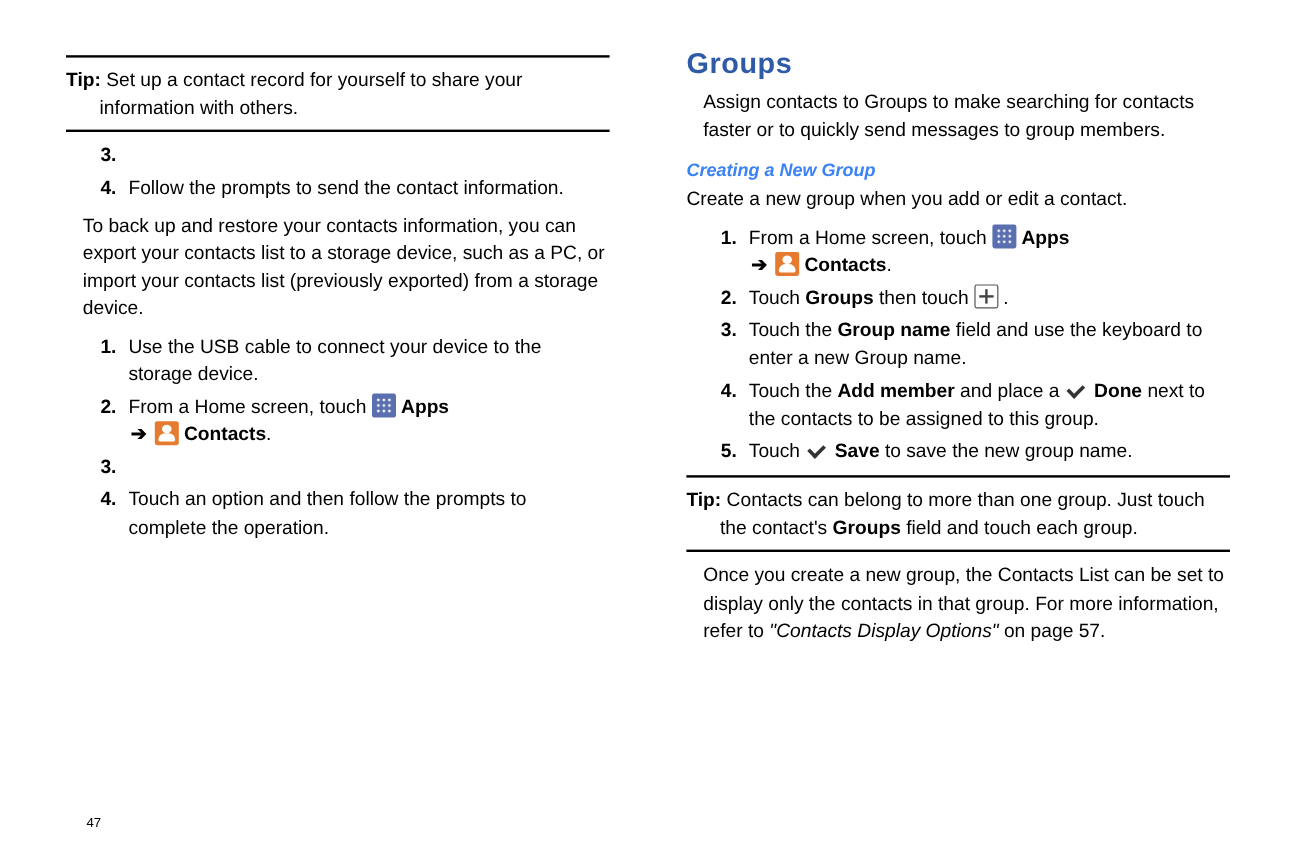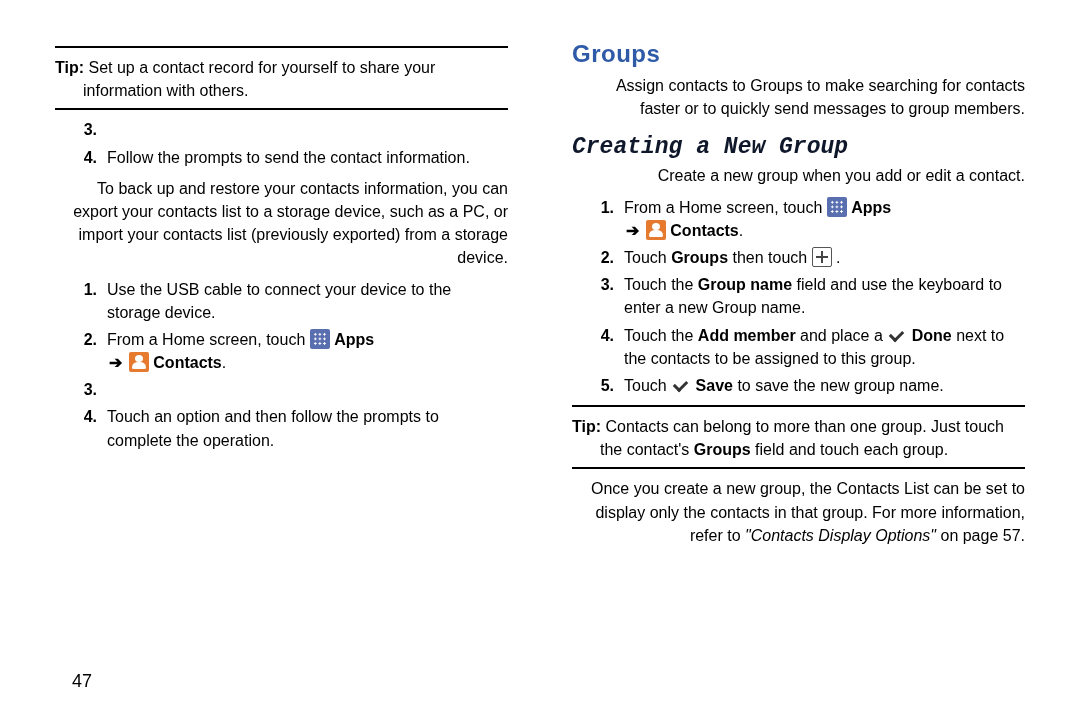--- a/index.html
+++ b/index.html
@@ -42,51 +42,50 @@
     line-height: 1.45;
   }
   ol.steps > li .num {
     font-weight: bold;
     min-width: 42px;
     text-align: right;
     padding-right: 10px;
   }
   ol.steps > li .body { flex:1; }
   h2.section {
-    font-family: Liberation Mono, monospace;
+    font-family: Liberation Sans, sans-serif;
     font-weight: bold;
     font-style: italic;
-    color: #0f172a;
-    font-size: 23px;
+    color: #3b82f6;
+    font-size: 15px;
     margin: 14px 0 4px 0;
   }
   h1.groups {
     font-family: Arial, Helvetica, sans-serif;
     font-weight: 800;
     color: #2e5aa8;
     font-size: 24px;
     margin: 0 0 6px 0;
     letter-spacing: 0.5px;
   }
   .para {
     line-height: 1.45;
     margin: 0 0 6px 0;
-    text-align: right;
   }
   .para-indent {
     padding-left: 14px;
   }
   .bold { font-weight: bold; }
   .italic { font-style: italic; }
   .arrow { font-weight: bold; padding: 0 2px; }
   .pagenum {
     position: absolute;
     left: 72px;
     bottom: 28px;
-    font-size: 18px;
+    font-size: 11px;
   }
   
   .icon {
     display: inline-block;
     vertical-align: -4px;
     width: 20px;
     height: 20px;
   }
   .icon-apps {
     background: #5a6fb0;

